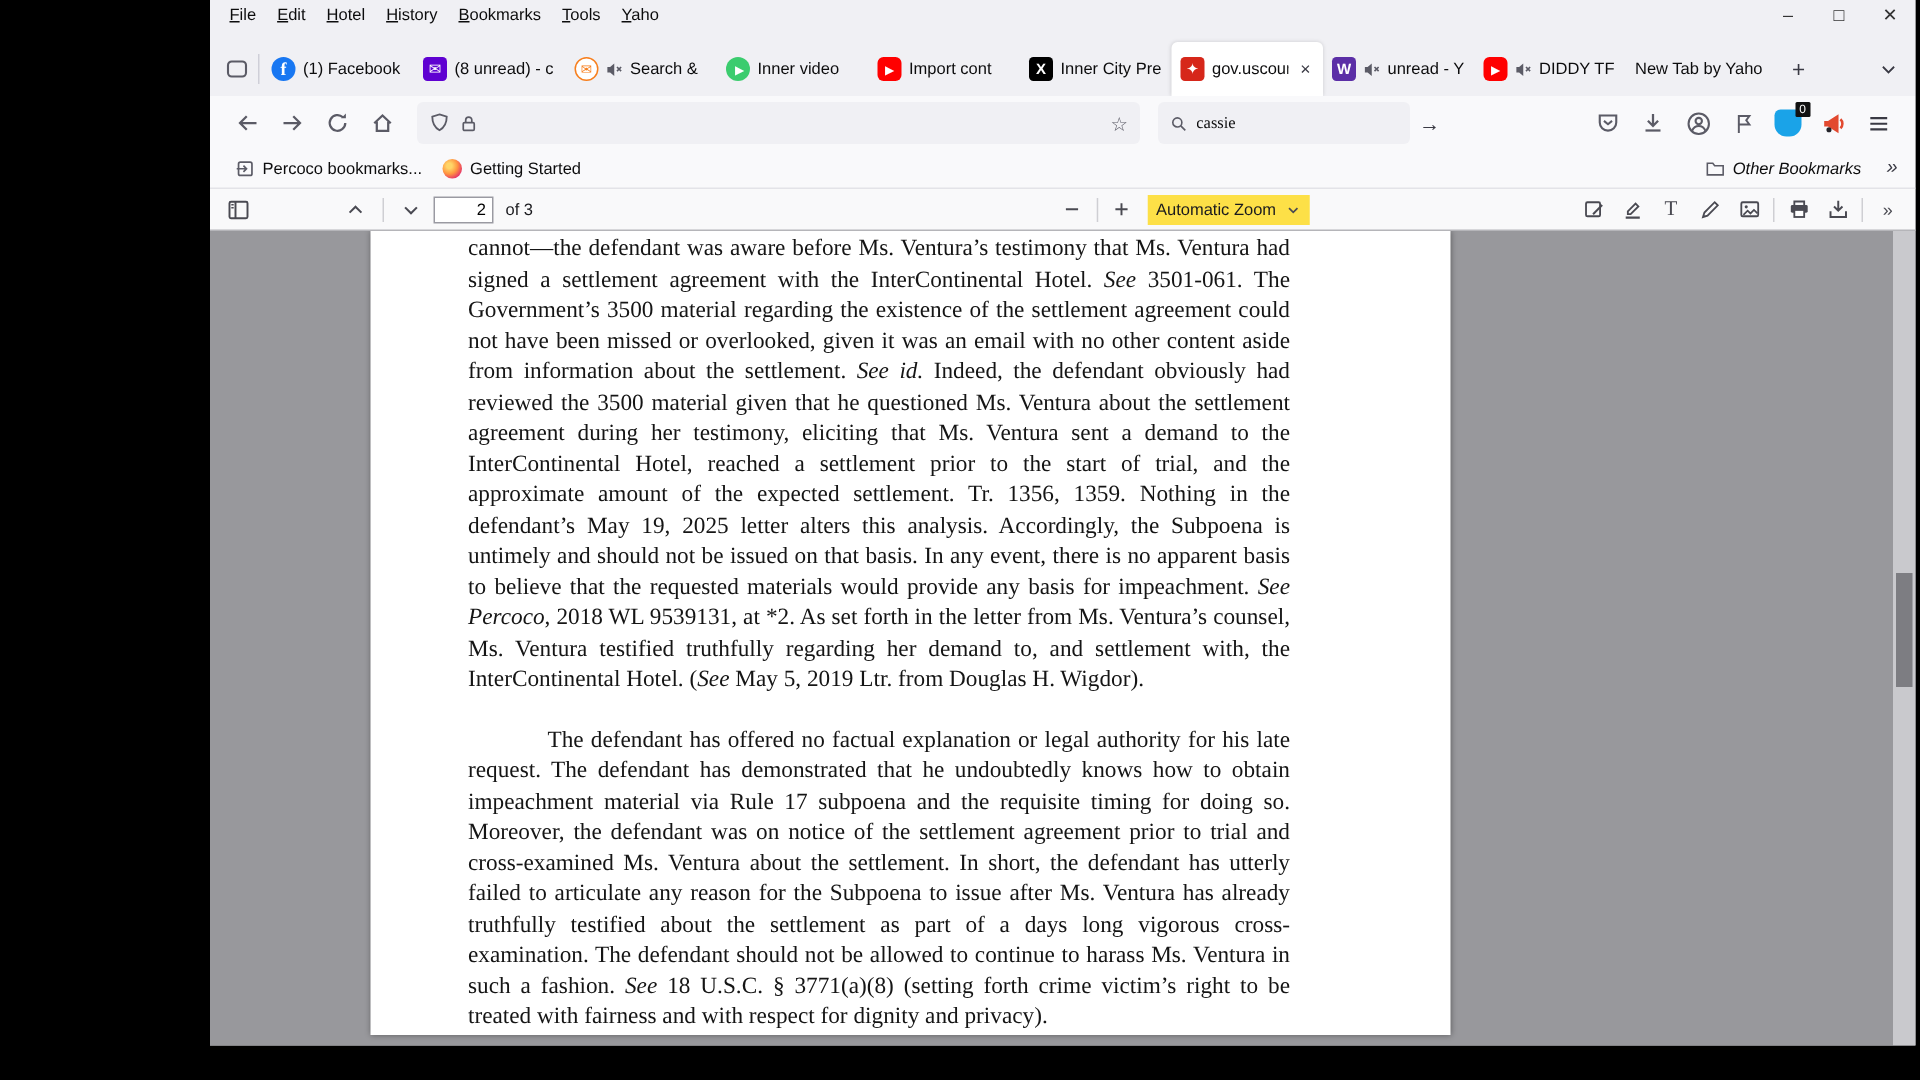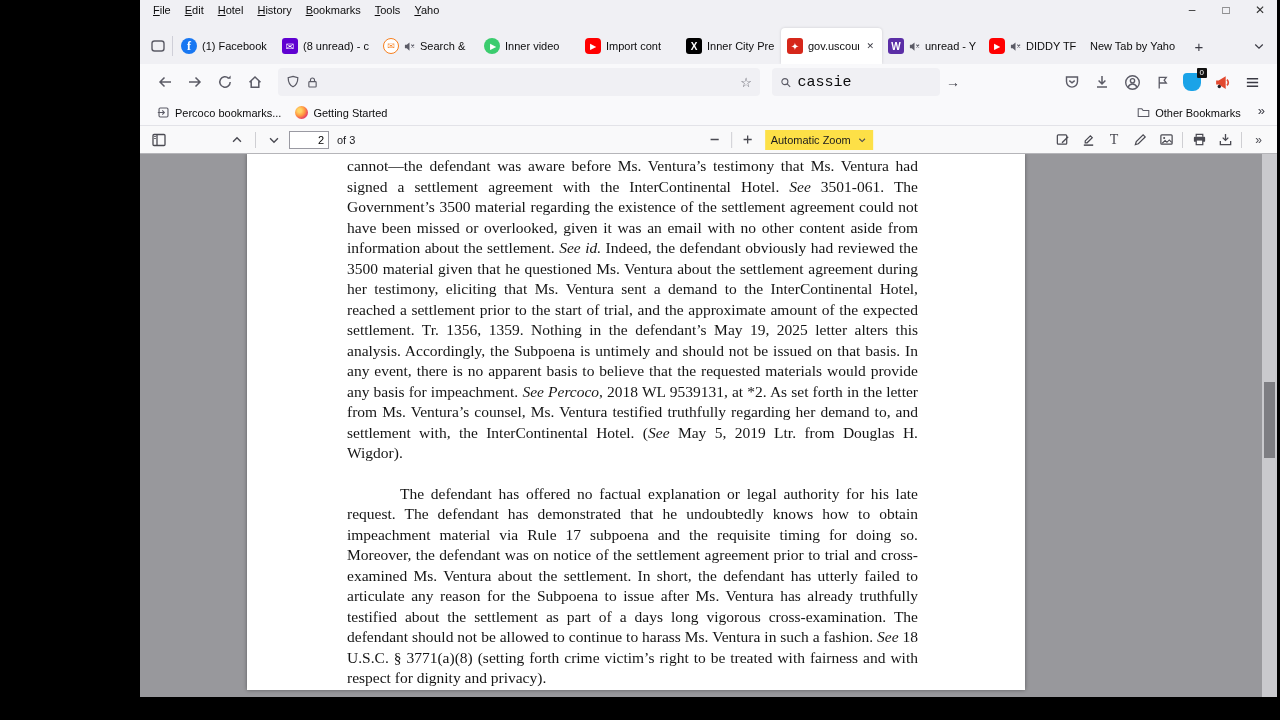--- a/index.html
+++ b/index.html
@@ -35,49 +35,49 @@
   .alltabs-btn { margin-left:auto; width:28px; height:36px; display:flex; align-items:center; justify-content:center; color:#3a3a44; flex:none; }
 
   
   .navbar { height:36px; background:#f9f9fb; display:flex; align-items:center; padding:0 10px; flex:none; }
   .nav-btn { width:30px; height:28px; display:flex; align-items:center; justify-content:center; color:#5b5b66; border-radius:4px; flex:none; }
   .urlbar { width:482px; height:28px; background:#f0f0f4; border-radius:4px; display:flex; align-items:center; gap:6px; padding:0 8px; margin-left:8px; font-size:11px; color:#5b5b66; flex:none; overflow:hidden; }
   .url-text { white-space:nowrap; overflow:hidden; flex:1; }
   .url-domain { color:#0c0c0d; font-weight:700; }
   .urlbar .star { margin-left:auto; flex:none; color:#5b5b66; font-size:13px; }
   .searchbar { width:168px; height:28px; background:#f0f0f4; border-radius:4px; display:flex; align-items:center; gap:6px; padding:0 8px; margin-left:12px; flex:none; }
-  .searchbar input { border:none; background:transparent; outline:none; font-size:15px; color:#0c0c0d; width:100%; font-family:Liberation Mono, monospace; }
+  .searchbar input { border:none; background:transparent; outline:none; font-size:11px; color:#0c0c0d; width:100%; font-family:Liberation Serif, serif; }
   .go-btn { width:26px; height:28px; display:flex; align-items:center; justify-content:center; color:#3a3a44; font-size:14px; flex:none; }
   .nav-right { margin-left:auto; display:flex; align-items:center; }
   .ext-blue { position:relative; width:18px; height:18px; background:#1aa3e8; border-radius:4px 4px 8px 8px; }
   .ext-badge { position:absolute; top:-5px; right:-6px; background:#111; color:#fff; font-size:8px; padding:0 3px; line-height:10px; border-radius:1px; }
 
   
   .bmbar { height:26px; background:#f9f9fb; border-bottom:1px solid #e3e3e8; display:flex; align-items:center; padding:0 10px; font-size:11px; color:#0c0c0d; flex:none; }
   .bm-item { display:flex; align-items:center; gap:5px; padding:3px 7px; border-radius:3px; }
   .ff-globe { width:13px; height:13px; border-radius:50%; background:radial-gradient(circle at 35% 35%, #ffd567 15%, #ff9640 45%, #e3276d 80%); flex:none; }
-  .bm-right { margin-left:auto; display:flex; align-items:flex-start; gap:10px; }
+  .bm-right { margin-left:auto; display:flex; align-items:flex-start; gap:10px;font-style:italic; }
   .bm-overflow { color:#3a3a44; font-size:13px; padding-right:2px; }
 
   
   .pdfbar { height:28px; background:#f9f9fa; border-bottom:1px solid #b5b5b9; display:flex; align-items:center; padding:0 6px; font-size:11px; color:#1a1a1e; flex:none; position:relative; }
   .pdf-btn { width:26px; height:24px; display:flex; align-items:center; justify-content:center; color:#4a4a52; flex:none; }
   .pdf-sep { width:1px; height:16px; background:#cfcfd3; margin:0 3px; flex:none; }
   .pagenav { display:flex; align-items:center; margin-left:52px; gap:2px; }
   .page-input { width:40px; height:18px; border:1px solid #9a9aa2; background:#fff; font-size:11px; text-align:right; padding-right:4px; font-family:"Liberation Sans",sans-serif; }
   .page-of { margin-left:6px; color:#1a1a1e; }
   .zoom-group { position:absolute; left:50%; transform:translateX(-4%); display:flex; align-items:center; }
   .zoom-select { width:108px; height:20px; background:#fde047; display:flex; align-items:center; justify-content:space-between; padding:0 6px; margin-left:4px; color:#1a1a1e; }
   .pdf-right { margin-left:auto; display:flex; align-items:center; }
   .pdf-T { font-family:"Liberation Serif",serif; font-size:14px; }
   .pdf-chevrons { font-size:12px; color:#4a4a52; letter-spacing:-1px; }
 
   
   .content { flex:1; position:relative; background:#98989c; overflow:hidden; }
-  .page { position:absolute; left:107px; top:0; width:778px; bottom:7px; background:#fff; box-shadow:0 0 4px rgba(0,0,0,.4); padding:2px 107px 0 100px; }
+  .page { position:absolute; left:107px; top:0; width:720px; bottom:7px; background:#fff; box-shadow:0 0 4px rgba(0,0,0,.4); padding:2px 107px 0 65px; }
   .page .para { font-family:"Liberation Serif",serif; font-size:15.5px; line-height:20.5px; color:#151515; text-align:justify; }
   .page .para.indent { text-indent:53px; margin-top:20px; }
   .it { font-style:italic; }
   .vscroll { position:absolute; right:0; top:0; bottom:0; width:15px; background:#c9c9cd; }
   .vthumb { position:absolute; left:2px; right:2px; top:42%; height:14%; background:#7d7d82; }
 
   svg { display:block; }
 </style>
 </head>
 <body>

